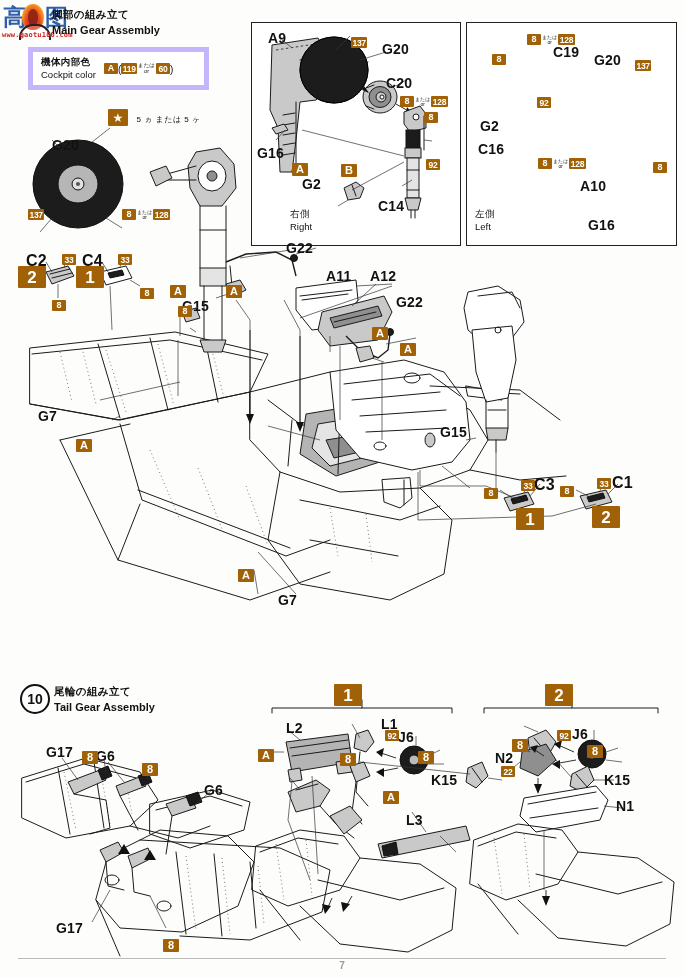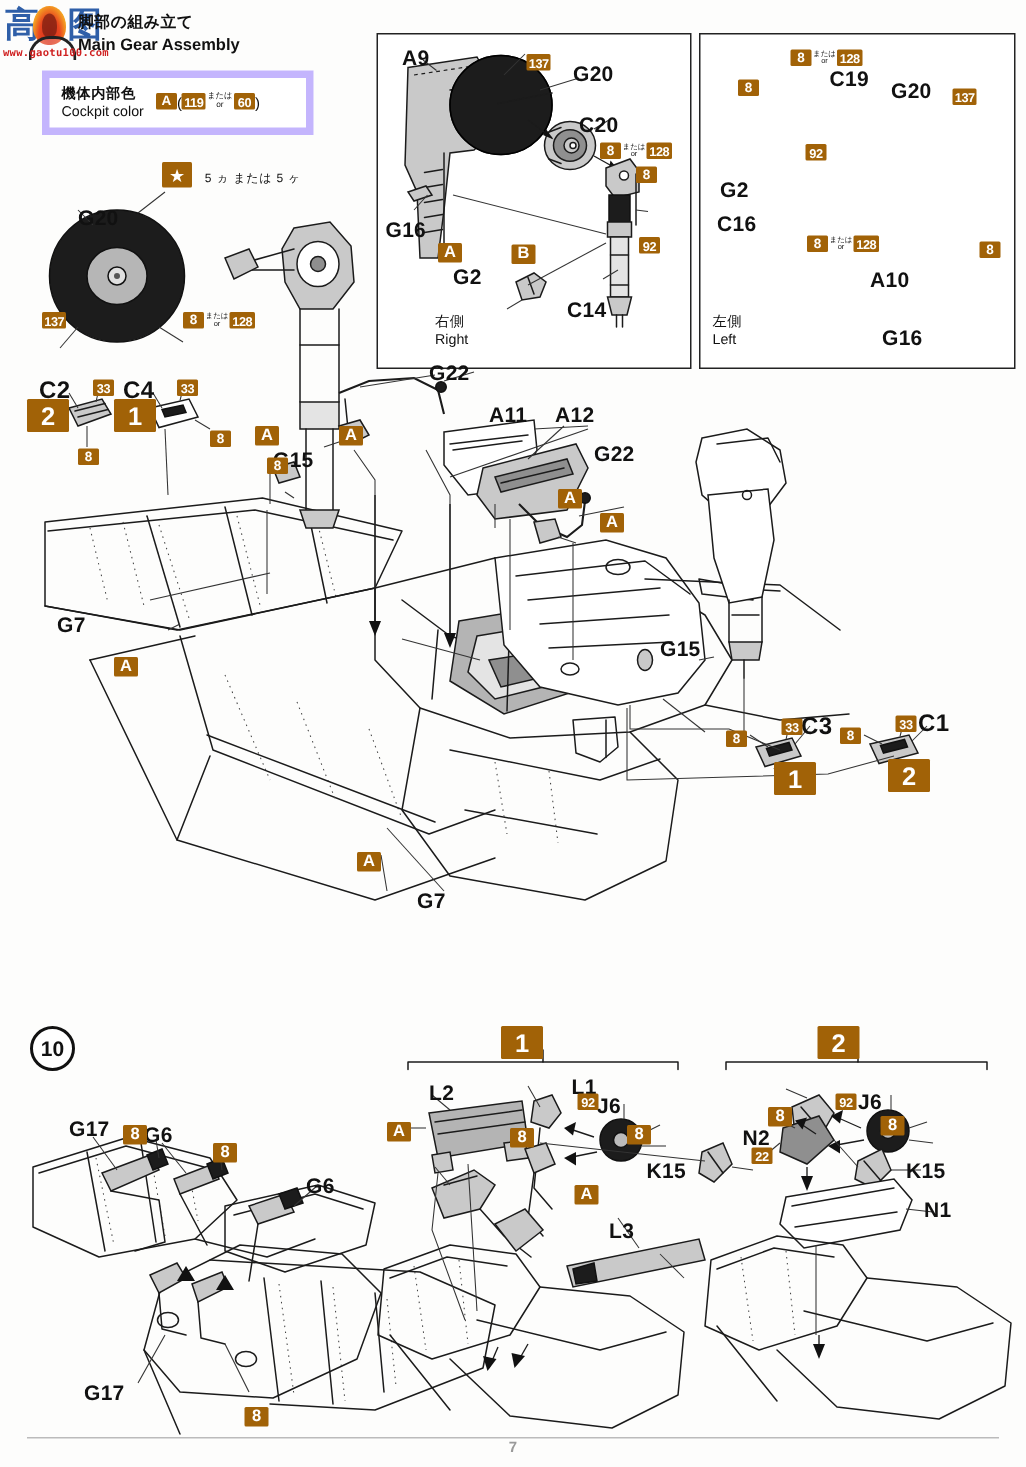--- a/index.html
+++ b/index.html
@@ -673,20 +673,24 @@
   <div class="chipwrap" style="left:492px;top:50px;"><span class="chip">8</span></div>
   <div class="chipwrap" style="left:537px;top:93px;"><span class="chip num">92</span></div>
   <div class="chipwrap" style="left:538px;top:154px;white-space:nowrap;"><span class="chip">8</span><span style="font-size:5px;display:inline-block;line-height:1.05;text-align:center;vertical-align:middle;margin:0 1px;"><span>または</span><br>or</span><span class="chip num">128</span></div>
   <div class="chipwrap" style="left:653px;top:158px;"><span class="chip">8</span></div>
   <div class="abs" style="left:475px;top:208px;">
     <div class="jp">左側</div>
     <div class="en">Left</div>
   </div>
 
   <div class="stepnum" style="left:20px;top:684px;">10</div>
+  <div class="abs" style="left:54px;top:685px;">
+    <div class="jp" style="font-weight:bold;font-size:10.5px;">尾輪の組み立て</div>
+    <div class="en" style="font-weight:bold;font-size:11px;margin-top:2px;">Tail Gear Assembly</div>
+  </div>
 
   <div class="lbl abs" style="left:46px;top:744px;">G17</div>
   <div class="lbl abs" style="left:96px;top:748px;">G6</div>
   <div class="lbl abs" style="left:204px;top:782px;">G6</div>
   <div class="lbl abs" style="left:56px;top:920px;">G17</div>
   <div class="chipwrap" style="left:82px;top:748px;"><span class="chip lg">8</span></div>
   <div class="chipwrap" style="left:142px;top:760px;"><span class="chip lg">8</span></div>
   <div class="chipwrap" style="left:163px;top:936px;"><span class="chip lg">8</span></div>
 
   <div class="chipwrap" style="left:334px;top:684px;"><span class="chip big">1</span></div>

